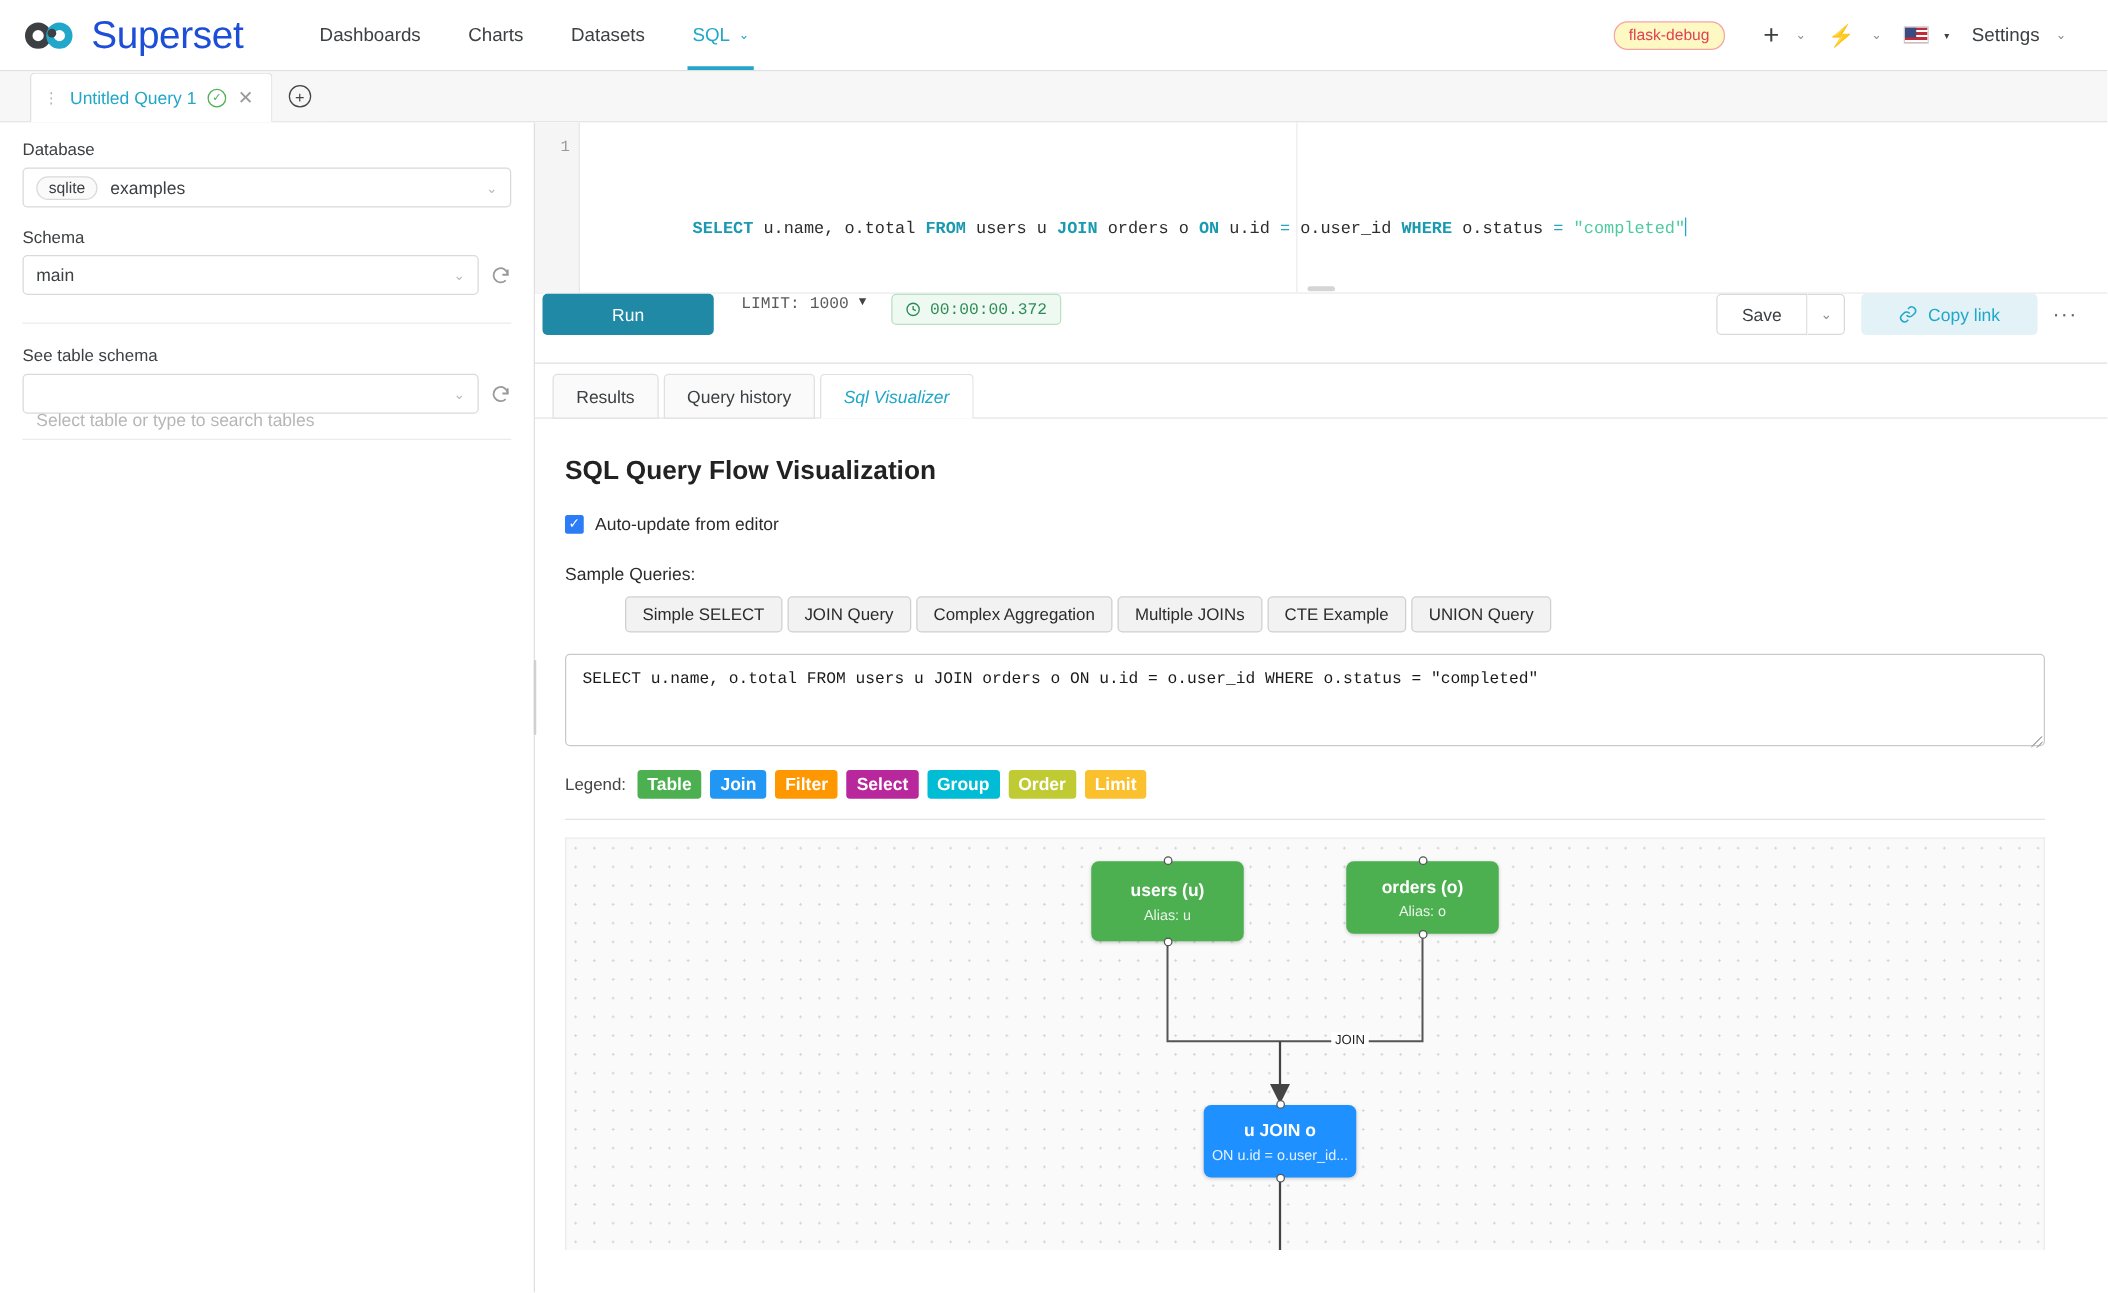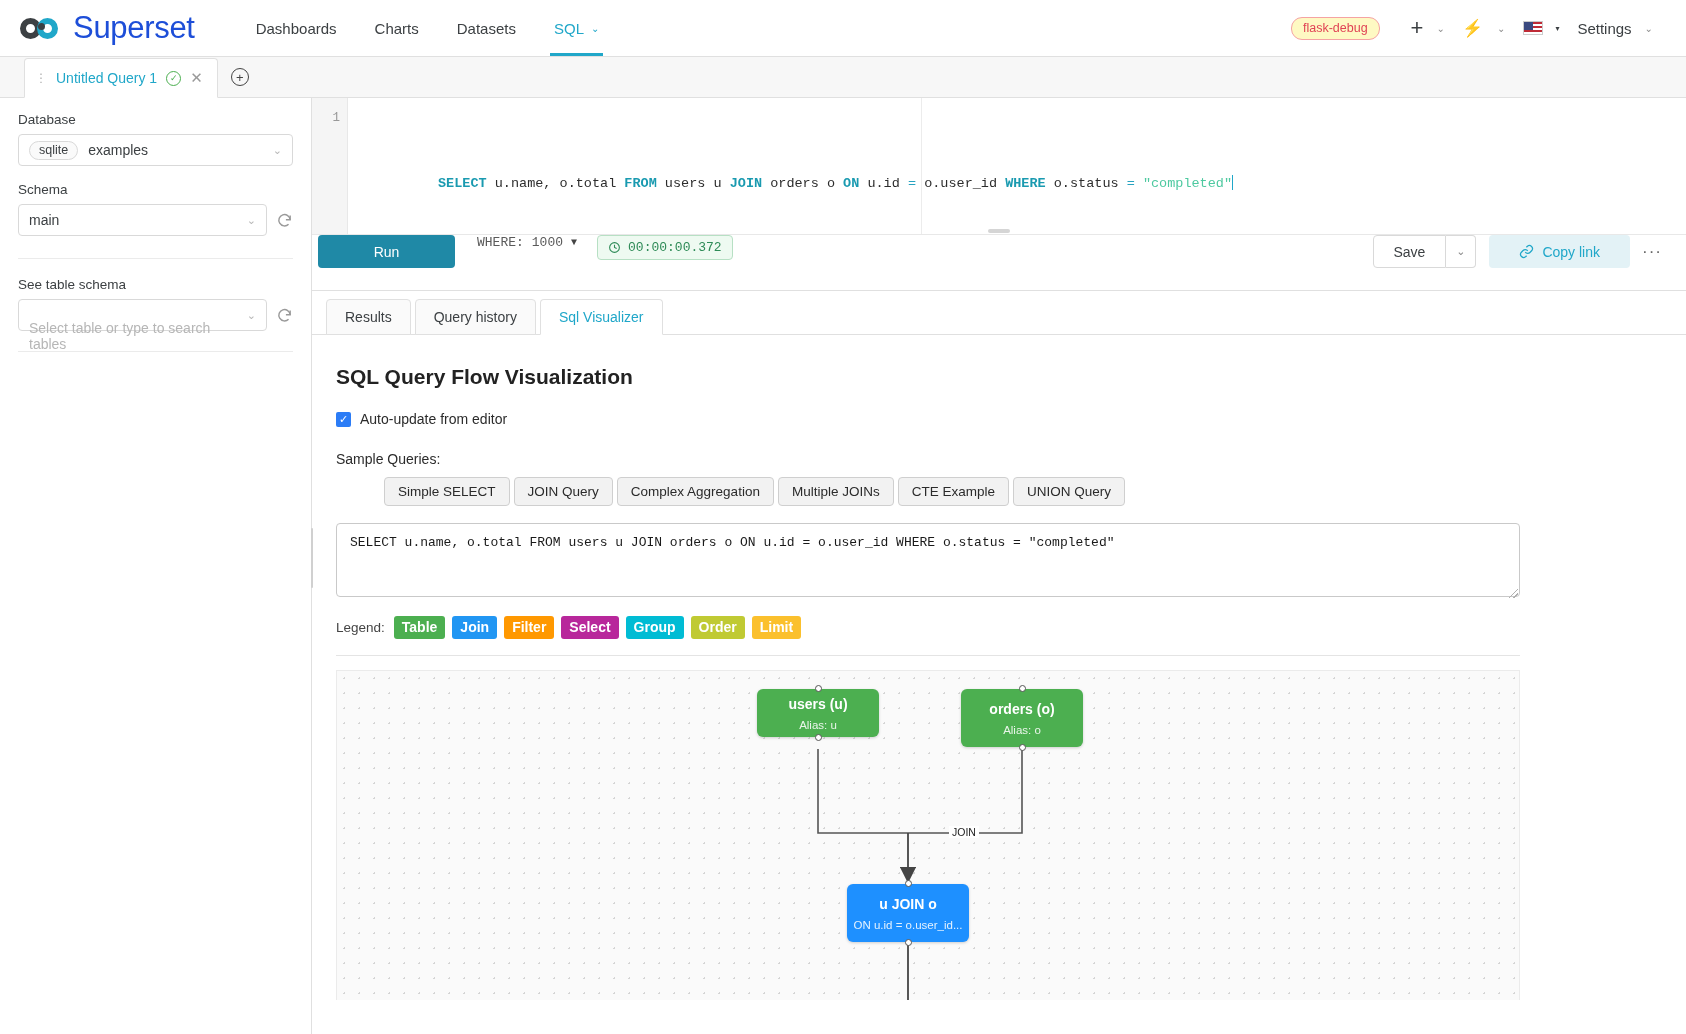--- a/index.html
+++ b/index.html
@@ -102,21 +102,21 @@
     width: 18px; height: 18px; border-radius: 50%; border: 1.5px solid #444;
     display: flex; align-items: center; justify-content: center;
     font-size: 13px; line-height: 1; color: #444;
   }
 
   
   .workspace { display: flex; height: 936px; }
 
   
   .leftpanel {
-    width: 312px; border-right: 1px solid #e0e0e0; padding: 14px 18px 0 18px;
+    width: 428px; border-right: 1px solid #e0e0e0; padding: 14px 18px 0 18px;
     background: #fff; position: relative;
   }
   .field-label { font-size: 13.5px; color: #3c4043; margin-bottom: 7px; }
   .field-row { display: flex; align-items: center; gap: 9px; }
   .select-box {
     flex: 1; height: 32px; border: 1px solid #d9d9d9; border-radius: 4px;
     background: #fff; display: flex; align-items: center; padding: 0 10px;
     font-size: 14px; color: #3c4043; position: relative;
   }
   .select-box .chev {
@@ -222,21 +222,21 @@
   .restabs {
     height: 44px; display: flex; align-items: flex-end; gap: 4px;
     padding-left: 14px; border-bottom: 1px solid #e0e0e0; background: #fff;
   }
   .rtab {
     height: 36px; padding: 0 18px; border: 1px solid #e0e0e0;
     border-radius: 4px 4px 0 0; background: #fafafa; color: #3c4043;
     font-size: 14px; display: flex; align-items: center; cursor: pointer;
     position: relative; top: 1px;
   }
-  .rtab.active { background: #fff; color: #20a7c9; border-bottom-color: #fff; }
+  .rtab.active { background: #fff; color: #20a7c9; border-bottom-color: #fff; font-style: italic; }
 
   
   .viz { flex: 1; overflow: hidden; padding: 30px 24px 0 24px; background: #fff; }
   .viz-title { font-size: 21px; font-weight: bold; color: #222; margin: 0 0 22px; }
   .autorow { display: flex; align-items: center; gap: 9px; margin-bottom: 24px; }
   .cb {
     width: 15px; height: 15px; border-radius: 2px; background: #2b7cf6;
     display: flex; align-items: center; justify-content: center;
     color: #fff; font-size: 11px; line-height: 1;
   }
@@ -412,21 +412,21 @@
         <div class="code-line">
           <span class="kw">SELECT</span><span class="pln"> u.name, o.total </span><span class="kw">FROM</span><span class="pln"> users u </span><span class="kw">JOIN</span><span class="pln"> orders o </span><span class="kw">ON</span><span class="pln"> u.id </span><span class="op">=</span><span class="pln"> o.user_id </span><span class="kw">WHERE</span><span class="pln"> o.status </span><span class="op">=</span><span class="str"> "completed"</span><span class="caretbar"></span>
         </div>
       </div>
     </div>
 
     <div class="toolbar">
       <div class="grip"></div>
       <button class="run-btn">Run</button>
       <div class="limit-ctl">
-        <span>WHERE:</span>
+        <span>LIMIT:</span>
         <span>1000</span>
         <span class="tri">▼</span>
       </div>
       <div class="timer">
         <svg class="clock-ic" viewBox="0 0 24 24" fill="none" stroke="currentColor" stroke-width="2">
           <circle cx="12" cy="12" r="9"></circle>
             <polyline points="12 7 12 12 16 14"></polyline>
         </svg>
         <span>00:00:00.372</span>
       </div>
@@ -501,21 +501,21 @@
             </marker>
           </defs>
           <path d="M481,78 L481,162 L571,162" fill="none" stroke="#555" stroke-width="1.6"></path>
           <path d="M685,78 L685,162 L571,162" fill="none" stroke="#555" stroke-width="1.6"></path>
           <path d="M571,162 L571,205" fill="none" stroke="#444" stroke-width="1.8" marker-end="url(#arrow)"></path>
           <path d="M571,271 L571,330" fill="none" stroke="#444" stroke-width="1.8"></path>
         </svg>
 
         <div class="edge-label" style="left:612px; top:155px">JOIN</div>
 
-        <div class="node" style="left:420px; top:18px; width:122px; height:48px; background:#4caf50">
+        <div class="node" style="left:420px; top:18px; width:122px; height:64px; background:#4caf50">
           <span class="port top"></span>
           <span class="n-title">users (u)</span>
           <span class="n-sub">Alias: u</span>
           <span class="port bot"></span>
         </div>
 
         <div class="node" style="left:624px; top:18px; width:122px; height:58px; background:#4caf50">
           <span class="port top"></span>
           <span class="n-title">orders (o)</span>
           <span class="n-sub">Alias: o</span>

